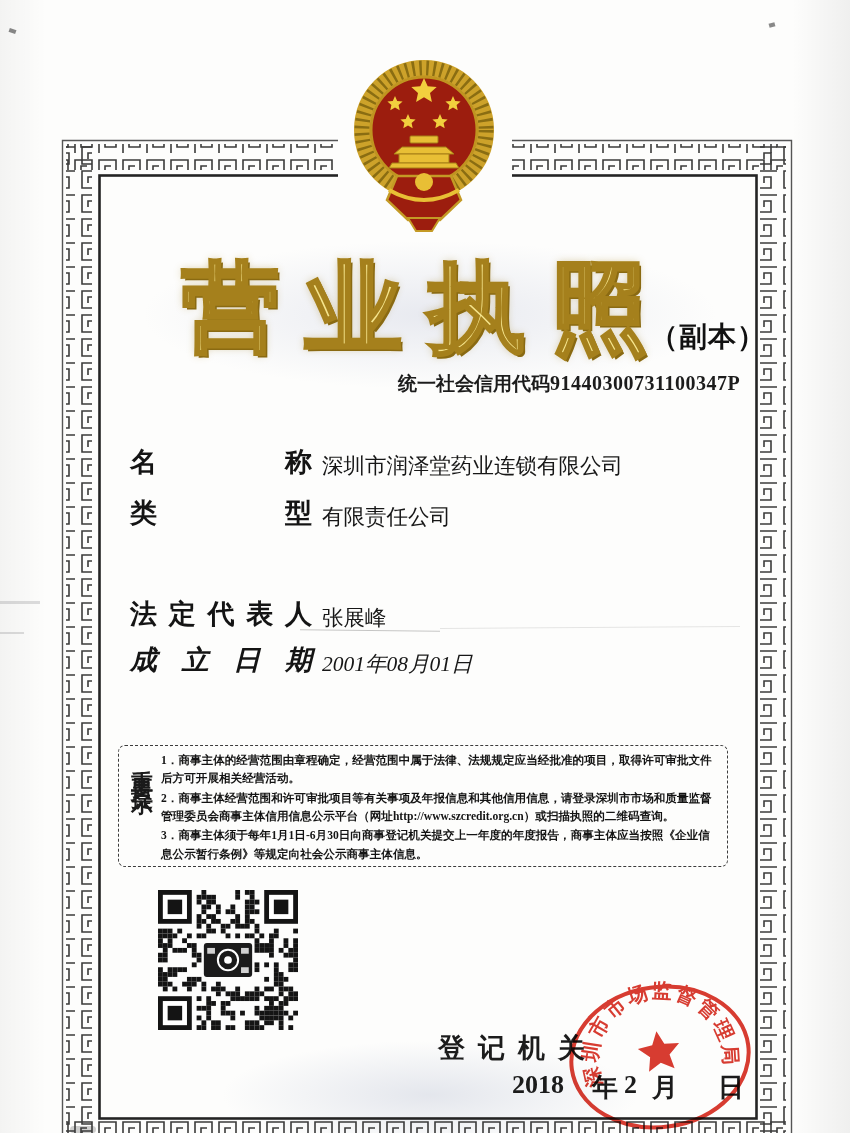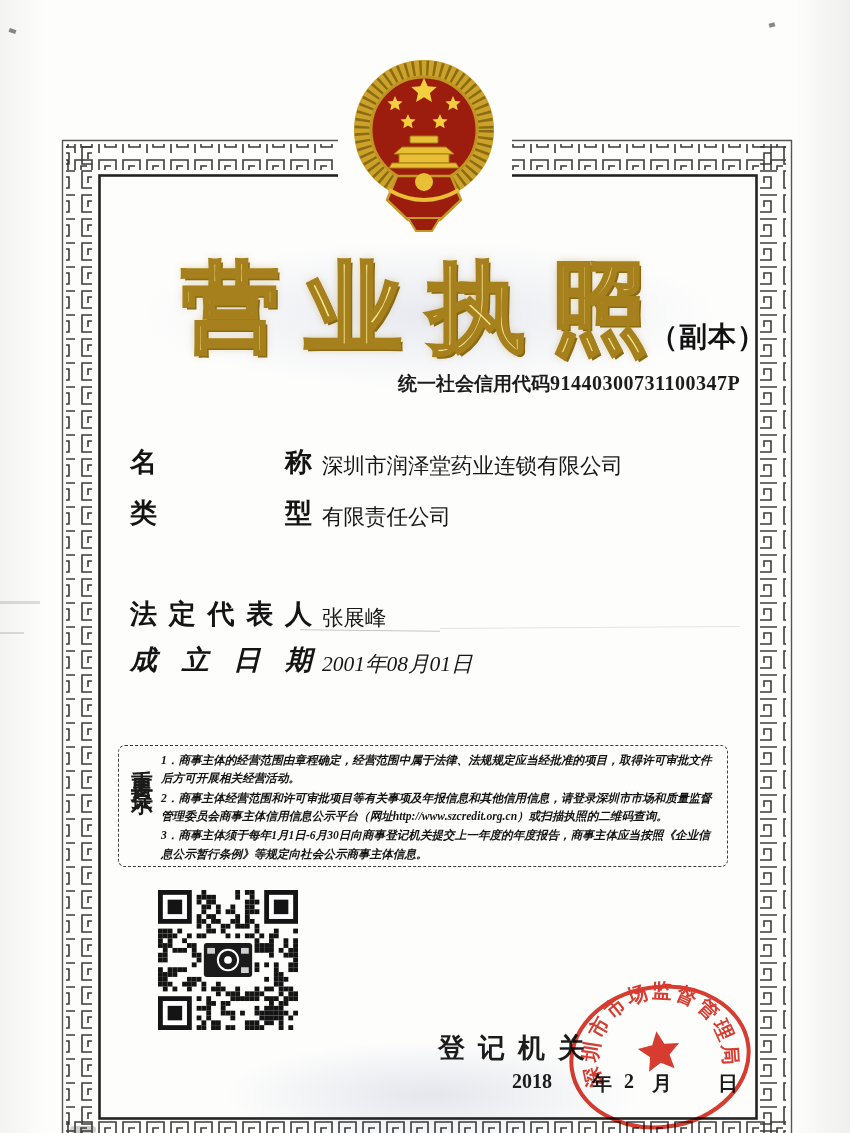--- a/index.html
+++ b/index.html
@@ -26,25 +26,25 @@
   .row{position:absolute;left:130px;display:flex;align-items:flex-start;}
   .row .lbl{display:inline-block;width:182px;font-size:27px;font-weight:700;line-height:1.15;
     text-align:justify;text-align-last:justify;color:#141414;flex:0 0 auto;}
   .row .val{margin-left:10px;padding-top:4px;font-family:"Liberation Serif",serif;
     font-size:21.5px;line-height:31px;width:414px;color:#171717;}
   .scanline{position:absolute;height:1px;background:rgba(0,0,0,.22);}
   
   #notice{left:118px;top:745px;width:610px;height:122px;border:1.6px dashed #3c3c3c;border-radius:7px;box-sizing:border-box;}
   #notice-side{position:absolute;left:8px;top:7px;height:110px;writing-mode:vertical-rl;
     font-size:22px;font-weight:bold;letter-spacing:8px;color:#1a1a1a;}
-  #notice-body{position:absolute;left:42px;top:6px;width:556px;font-style:italic;}
+  #notice-body{position:absolute;left:42px;top:6px;width:556px;}
   .notice-item{font-family:"Liberation Serif",serif;font-weight:bold;font-size:11.6px;line-height:1.58;color:#141414;margin:0 0 1px 0;}
   
   #reg-label{left:438px;top:1030px;font-size:27px;font-weight:700;letter-spacing:13px;white-space:nowrap;}
-  .date-part{position:absolute;top:1070px;font-family:"Liberation Serif",serif;font-size:20px;font-weight:600;color:#1b1b1b;}
+  .date-part{position:absolute;top:1070px;font-family:"Liberation Serif",serif;font-size:26px;font-weight:600;color:#1b1b1b;}
   #seal{left:558px;top:974px;mix-blend-mode:multiply;opacity:.92;}
   #qr-box{left:158px;top:890px;}
   
   #frame,#emblem,#seal,#qr-box{position:absolute;}
 </style>
 </head>
 <body>
 
 <div id="paper">
 

